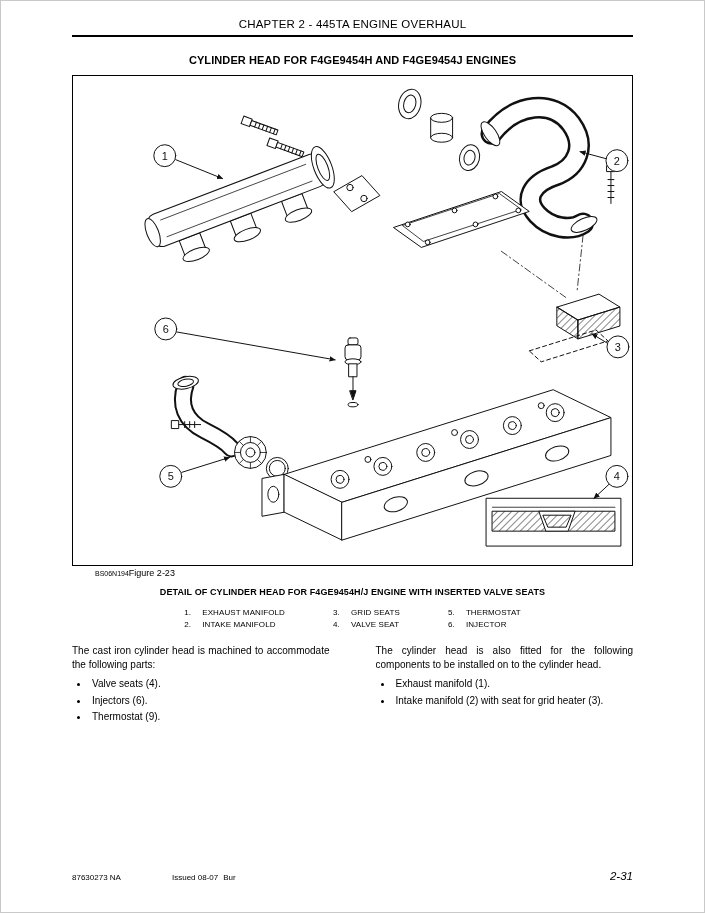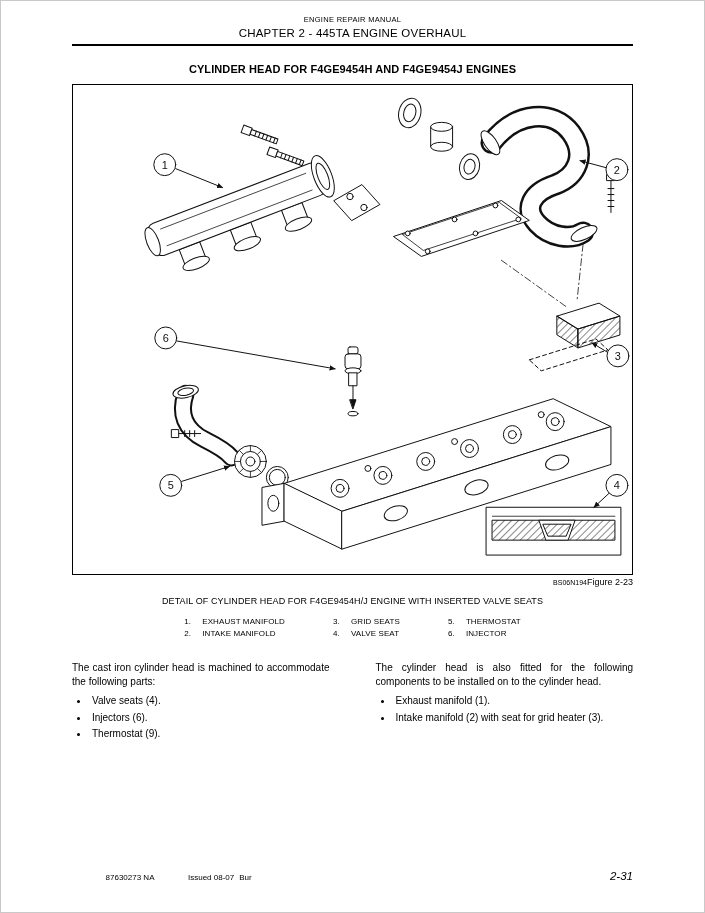--- a/index.html
+++ b/index.html
@@ -20,53 +20,52 @@
   .header-rule { border-top: 2px solid #000; margin: 5px 71px 0; height: 0; }
   .section-title { font-size: 11px; font-weight: bold; margin: 17px 71px 0; letter-spacing: 0.1px; text-align: center; }
   .figure-frame {
     margin: 9px 71px 0;
     height: 491px;
     border: 1px solid #000;
     background: #fff;
   }
   .figure-frame svg { display: block; width: 100%; height: 100%; }
   .figure-meta {
-    display: flex; justify-content: flex-end; align-items: baseline;
+    display: flex; justify-content: flex-start; align-items: baseline;
     margin: 2px 71px 0;
     padding-left: 23px;
   }
   .photo-id { font-size: 7px; }
   .figure-label { font-size: 9px; }
-  .figure-caption { text-align: center; font-size: 9px; font-weight: normal; margin-top: 9px; letter-spacing: 0.1px; }
+  .figure-caption { text-align: center; font-size: 9px; font-weight: bold; margin-top: 9px; letter-spacing: 0.1px; }
   .legend { display: flex; justify-content: center; gap: 48px; margin-top: 11px; }
   .legend-col { display: flex; flex-direction: column; gap: 3px; }
   .legend-item { display: flex; gap: 9px; font-size: 8px; letter-spacing: 0.1px; }
   .legend-num { min-width: 9px; }
   .columns { display: flex; gap: 46px; margin: 15px 71px 0; font-size: 10px; line-height: 1.42; }
   .col { flex: 1; min-width: 0; }
-  .col p { text-align: justify; margin-top: 8px; }
+  .col p { text-align: justify; }
   .col ul { margin-top: 5px; padding-left: 17px; }
   .col li { margin-bottom: 2px; padding-left: 3px; font-size: 10px; }
   .col li::marker { font-size: 9px; }
   .footer {
     position: absolute; left: 71px; right: 71px; bottom: 30px;
     display: flex; align-items: baseline; font-size: 8px;
   }
-  .doc-number { width: 116px; text-align: center; }
+  .doc-number { width: 100px; }
   .issued-by { margin-left: 5px; }
   .page-number { margin-left: auto; font-size: 11.5px; font-style: italic; }
   .callout-text { font-size: 11px; font-family: "Liberation Sans", sans-serif; }
 </style>
 </head>
 <body>
 
 <div class="page">
 
   <div class="header">
-    <div class="manual-title">ENGINE REPAIR MANUAL</div>
     <div class="chapter-title">CHAPTER 2 - 445TA ENGINE OVERHAUL</div>
     <div class="header-rule"></div>
   </div>
 
   <h1 class="section-title">CYLINDER HEAD FOR F4GE9454H AND F4GE9454J ENGINES</h1>
 
   <div class="figure-frame">
     <svg viewBox="0 0 561 491">
       <defs>
         <marker id="arr" viewBox="0 0 10 10" refX="8.5" refY="5" markerWidth="6.5" markerHeight="6.5" orient="auto">

